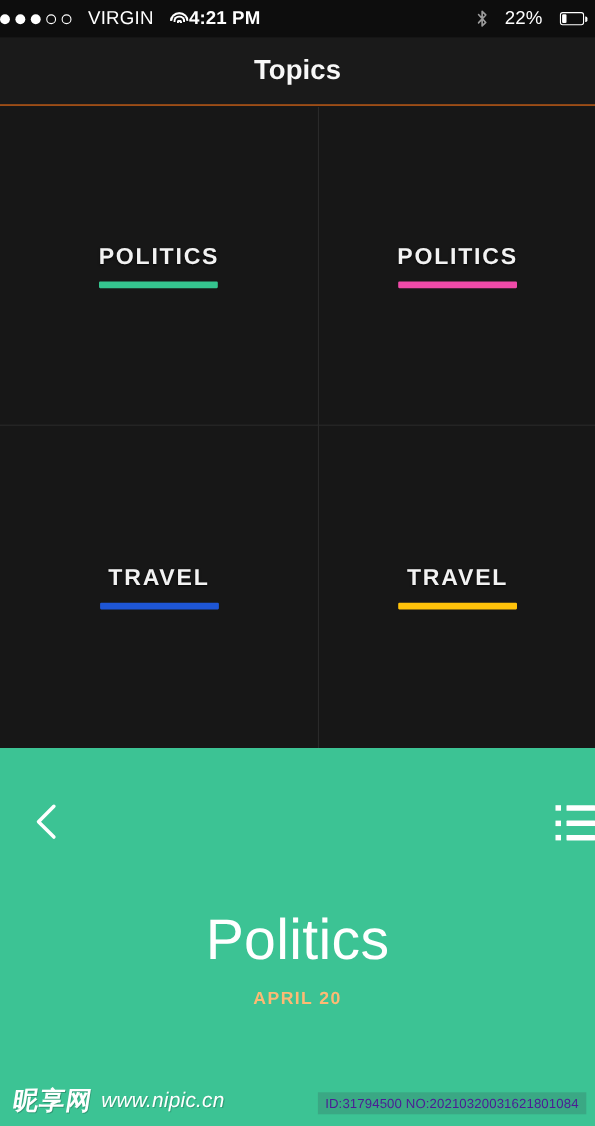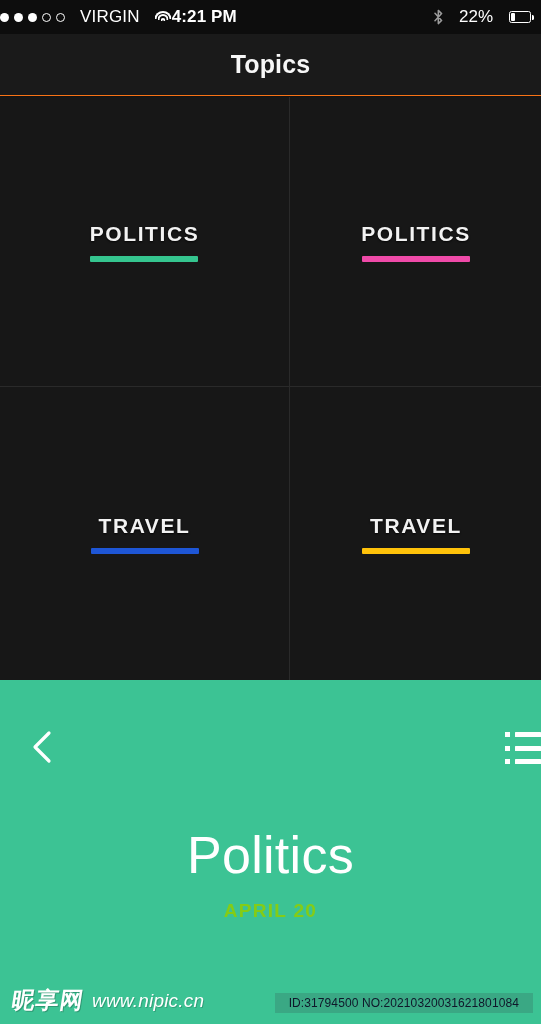--- a/index.html
+++ b/index.html
@@ -79,43 +79,43 @@
   .menu-sq { width:5px; height:5px; background:#ffffff; flex:0 0 auto; }
   .menu-line { height:5px; background:#ffffff; flex:1 1 auto; border-radius:.5px; }
 
   .panel-title {
     position:absolute; top:828px; left:0; width:541px; text-align:center;
     color:#ffffff; font-size:52px; font-weight:300; letter-spacing:.3px;
     line-height:1.05;
   }
   .panel-date {
     position:absolute; top:900px; left:0; width:541px; text-align:center;
-    color:#84cc16; font-size:19px; font-weight:700; letter-spacing:1.3px;
+    color:#fdba74; font-size:16px; font-weight:700; letter-spacing:1.3px;
   }
 
   
   .watermark { position:absolute; left:0; bottom:0; width:541px; height:44px; }
   .wm-logo {
     position:absolute; left:12px; bottom:8px;
     display:flex; align-items:center; gap:8px;
   }
   .wm-cn {
     color:#ffffff; font-size:23px; font-weight:700; letter-spacing:1px;
     font-family:"DejaVu Sans", sans-serif;
     transform:skewX(-9deg);
     text-shadow:1px 1px 0 rgba(0,0,0,.22);
   }
   .wm-url {
     color:#ffffff; font-size:19px; font-weight:400; font-style:italic;
     letter-spacing:.2px; text-shadow:1px 1px 0 rgba(0,0,0,.18);
   }
   .wm-id {
     position:absolute; right:8px; bottom:11px;
-    background:#3aa884; color:#0f172a; font-size:12px;
-    padding:3px 14px; letter-spacing:.1px; white-space:nowrap;
+    background:#3aa884; color:#4c1d95; font-size:12px;
+    padding:3px 7px; letter-spacing:.1px; white-space:nowrap;
   }
 </style>
 </head>
 <body>
 
 <div class="phone">
 
   <div class="statusbar">
     <div class="sb-left">
       <div class="dots">

